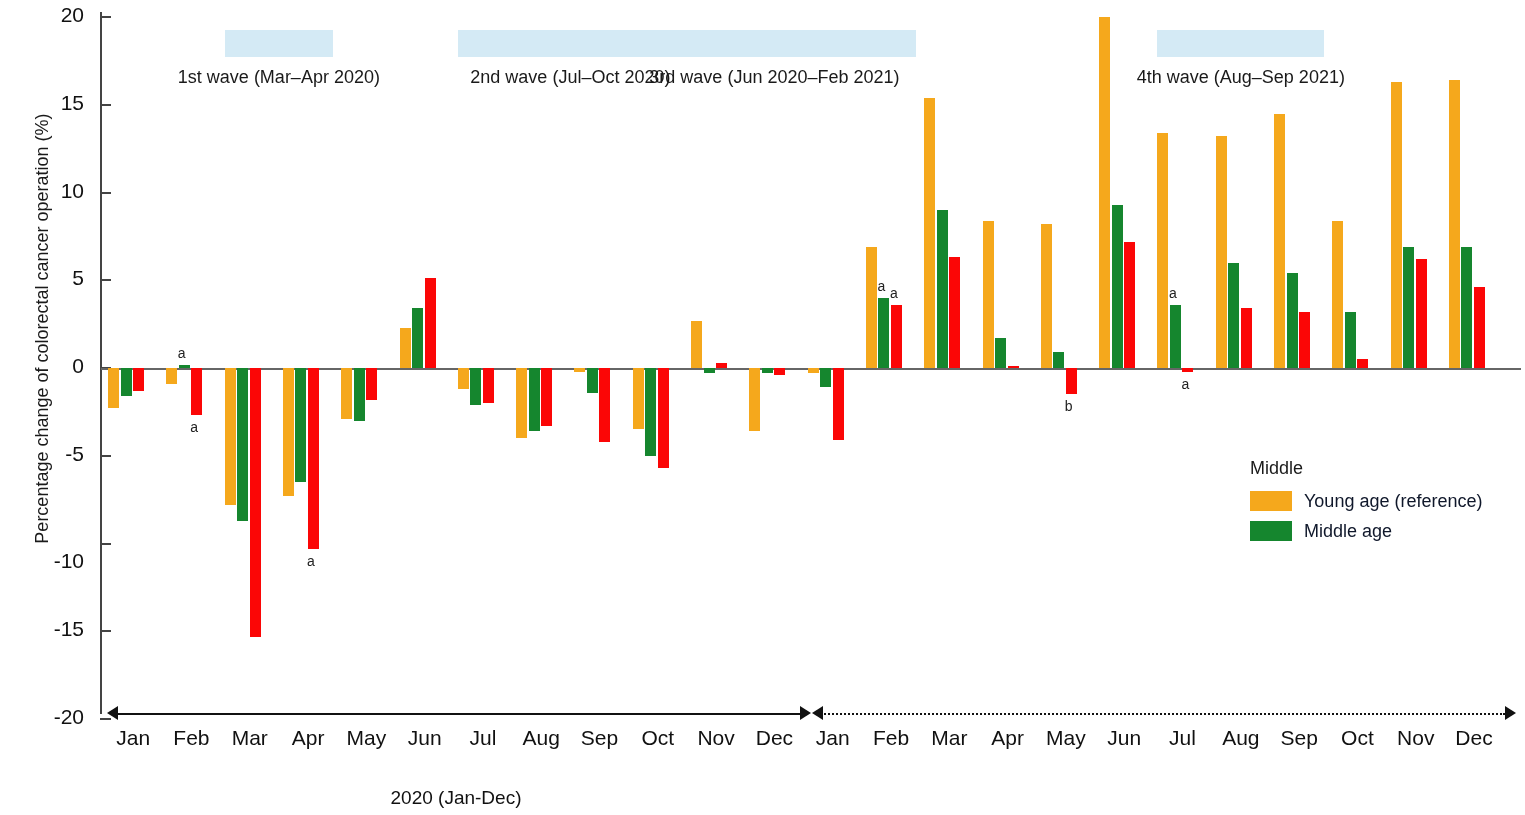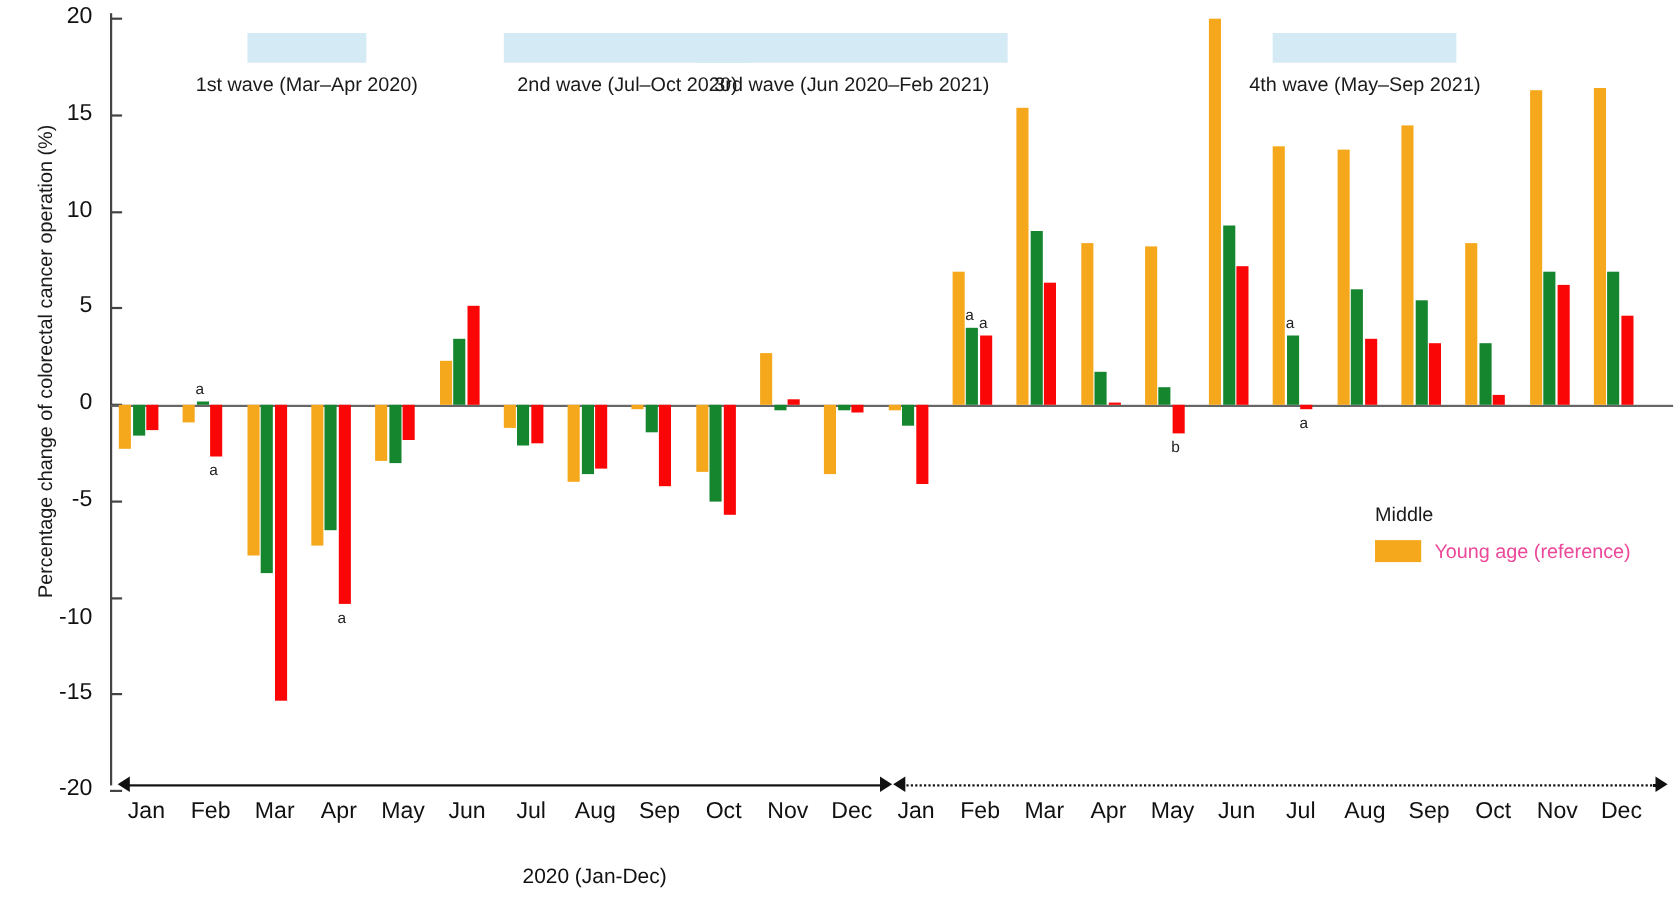--- a/index.html
+++ b/index.html
@@ -26,37 +26,37 @@
 
   
   .bar{position:absolute;width:11px;}
   .bar.young{background:#F5A81C;}
   .bar.middle{background:#15862E;}
   .bar.old{background:#FB0606;}
   .annot{position:absolute;font-size:14px;color:#222;white-space:nowrap;}
 
   
   .xtick-label{position:absolute;top:726px;font-size:21px;text-align:center;color:#111;width:70px;}
-  .year-label{position:absolute;top:787px;font-size:19px;text-align:right;color:#111;width:300px;}
+  .year-label{position:absolute;top:787px;font-size:19px;text-align:center;color:#111;width:300px;}
   .arrow-row{position:absolute;top:703px;height:22px;}
   .arrow-line{position:absolute;top:10px;height:0;border-top:2px solid #111;}
   .arrow-line.dotted{border-top:2px dotted #111;}
   .arrow-head{position:absolute;top:3px;width:0;height:0;border-top:7px solid transparent;border-bottom:7px solid transparent;}
   .arrow-head.left{border-right:11px solid #111;}
   .arrow-head.right{border-left:11px solid #111;}
 
   
   .legend{position:absolute;left:1250px;top:458px;}
   .legend-title{font-size:18px;color:#1a1a1a;margin:0 0 7px 0;}
   .legend-row{display:flex;align-items:center;height:30px;}
   .legend-swatch{width:42px;height:20px;margin-right:12px;}
   .legend-swatch.young{background:#F5A81C;}
   .legend-swatch.middle{background:#15862E;}
   .legend-swatch.old{background:#FB0606;}
-  .legend-label{font-size:18px;color:#ec4899;white-space:nowrap;}
+  .legend-label{font-size:18px;color:#0f172a;white-space:nowrap;}
 </style>
 </head>
 <body>
 
 <div id="chart-root">
 
   <div class="ylabel">Percentage change of colorectal cancer operation (%)</div>
 
   <div class="yaxis-line"></div>
   <div id="yticks">
@@ -171,21 +171,21 @@
         <div class="annot" style="left: 963.8px; top: 386.325px;">b</div>
         <div class="annot" style="left: 1067.9px; top: 272.82px;">a</div>
         <div class="annot" style="left: 1080.4px; top: 363.51px;">a</div>
       </div>
   </div>
 
   <div id="wavetexts">
       <div class="wave-text" style="top: 67px; left: 118.9px; width: 320px;">1st wave (Mar–Apr 2020)</div>
       <div class="wave-text" style="top: 67px; left: 410.4px; width: 320px;">2nd wave (Jul–Oct 2020)</div>
       <div class="wave-text" style="top: 67px; left: 614.45px; width: 320px;">3rd wave (Jun 2020–Feb 2021)</div>
-      <div class="wave-text" style="top: 67px; left: 1080.85px; width: 320px;">4th wave (May–Sep 2021)</div>
+      <div class="wave-text" style="top: 67px; left: 1080.85px; width: 320px;">4th wave (Aug–Sep 2021)</div>
     </div>
 
   <div id="xlabels">
       <div class="xtick-label" style="left: 98.15px;">Jan</div>
       <div class="xtick-label" style="left: 156.45px;">Feb</div>
       <div class="xtick-label" style="left: 214.75px;">Mar</div>
       <div class="xtick-label" style="left: 273.05px;">Apr</div>
       <div class="xtick-label" style="left: 331.35px;">May</div>
       <div class="xtick-label" style="left: 389.65px;">Jun</div>
       <div class="xtick-label" style="left: 447.95px;">Jul</div>
@@ -216,15 +216,19 @@
     <div class="arrow-head right" style="left:1505px;"></div>
   </div>
   <div class="year-label" style="left:306px;">2020 (Jan-Dec)</div>
 
   <div class="legend">
     <div class="legend-title">Middle</div>
     <div class="legend-row">
       <span class="legend-swatch young"></span>
       <span class="legend-label">Young age (reference)</span>
     </div>
+    <div class="legend-row">
+      <span class="legend-swatch middle"></span>
+      <span class="legend-label">Middle age</span>
+    </div>
   </div>
 
 </div>
 
 </body></html>

